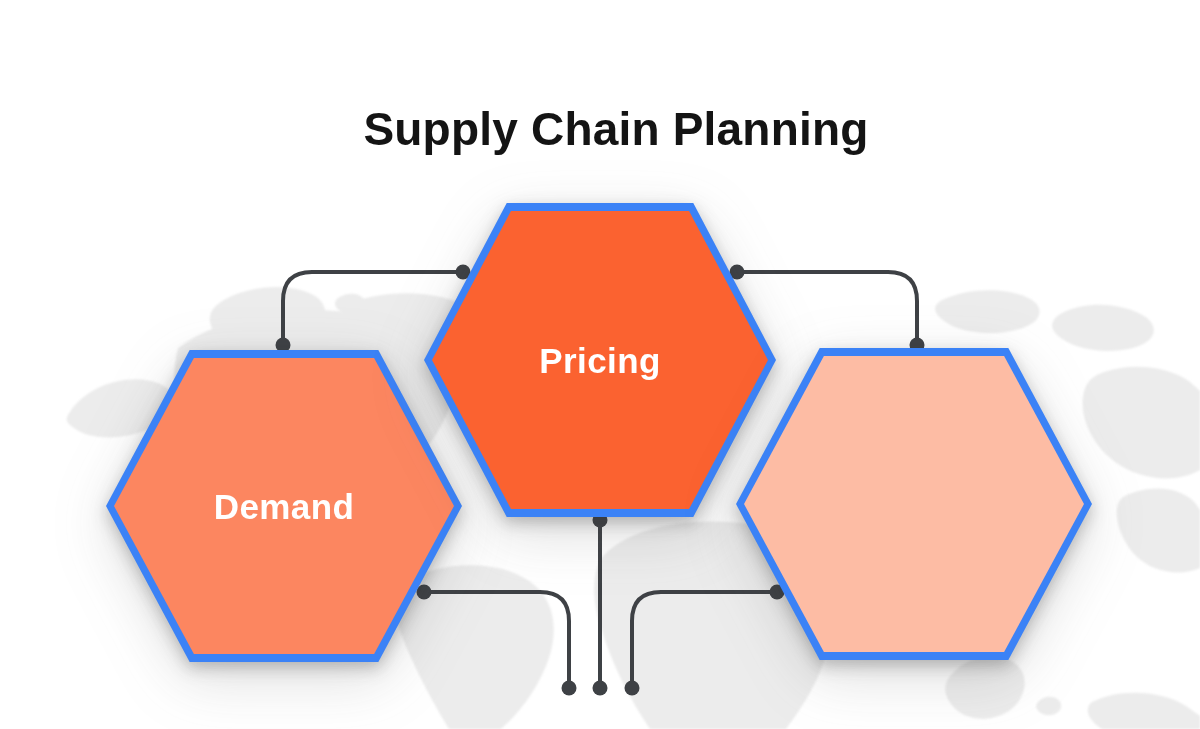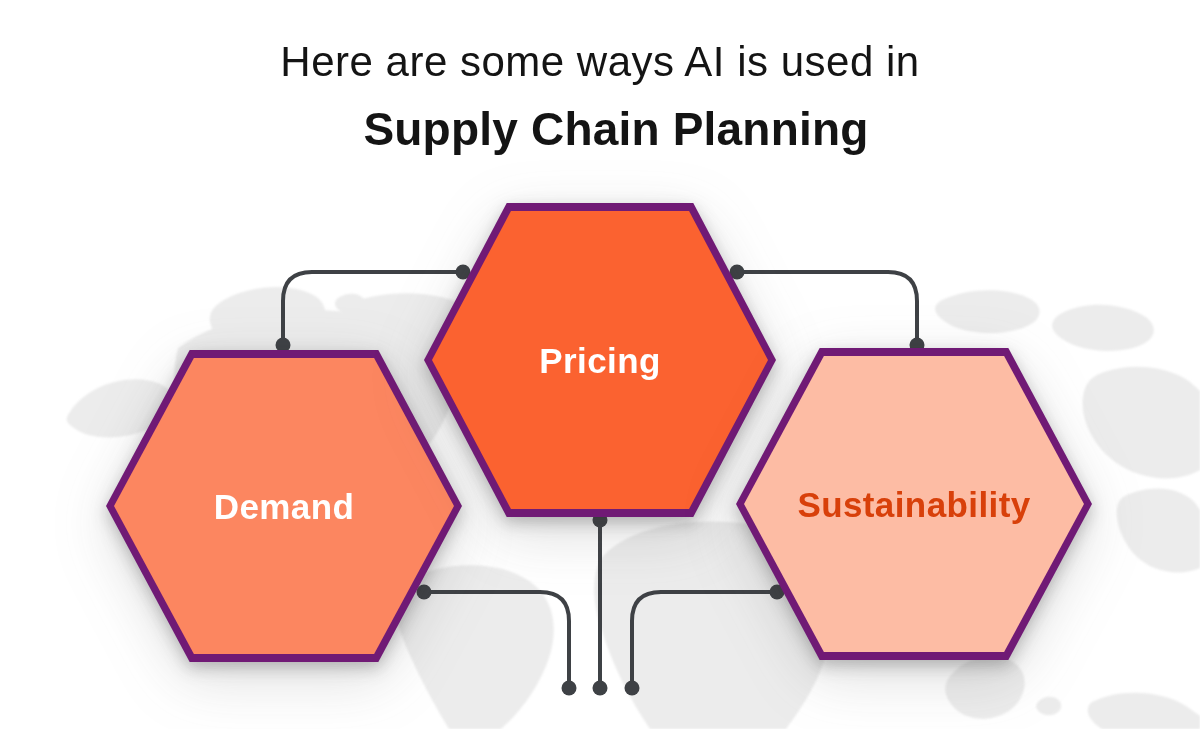--- a/index.html
+++ b/index.html
@@ -30,21 +30,21 @@
     margin: 0; text-align: center;
     font-size: 46px; font-weight: 700; letter-spacing: 0.2px;
   }
 
   
   .hex {
     position: absolute; z-index: 2;
     filter: drop-shadow(0 6px 8px rgba(40,40,40,0.28)) drop-shadow(0 16px 28px rgba(80,80,80,0.18));
   }
   .hex-outer {
-    position: absolute; inset: 0; background: #701a75;
+    position: absolute; inset: 0; background: #3b82f6;
     clip-path: polygon(23.5% 0%, 76.5% 0%, 100% 50%, 76.5% 100%, 23.5% 100%, 0% 50%);
   }
   .hex-inner {
     position: absolute; inset: 8px;
     clip-path: polygon(23.5% 0%, 76.5% 0%, 100% 50%, 76.5% 100%, 23.5% 100%, 0% 50%);
     display: flex; align-items: center; justify-content: center;
   }
   .hex-label {
     text-align: center; font-weight: 700;
     font-size: 35px; line-height: 45px; letter-spacing: 0.4px;
@@ -101,21 +101,20 @@
       <circle cx="424" cy="592" r="7.5"></circle>
       <circle cx="569" cy="688" r="7.5"></circle>
     </g>
     <g>
       <path d="M777,592 L661,592 Q632,592 632,621 L632,688"></path>
       <circle cx="777" cy="592" r="7.5"></circle>
       <circle cx="632" cy="688" r="7.5"></circle>
     </g>
   </svg>
 
-  <h1 class="title-line1" style="color: rgb(20, 20, 20);">Here are some ways AI is used in</h1>
   <h2 class="title-line2" style="color: rgb(20, 20, 20); padding-left: 16px;">Supply Chain Planning</h2>
 
   <div class="hex hex-left">
     <div class="hex-outer">
       <div class="hex-inner" style="background-color: rgb(252, 134, 96);">
         <div class="hex-label" style="color: rgb(255, 255, 255); text-align: right;">
           <span>Demand</span>
         </div>
       </div>
     </div>
@@ -128,19 +127,18 @@
           <span>Pricing</span>
         </div>
       </div>
     </div>
   </div>
 
   <div class="hex hex-right">
     <div class="hex-outer">
       <div class="hex-inner" style="background-color: rgb(253, 188, 164);">
         <div class="hex-label" style="color: rgb(216, 64, 10);">
-          <span>Sustainability</span>
         </div>
       </div>
     </div>
   </div>
 
 </div>
 
 </body></html>

